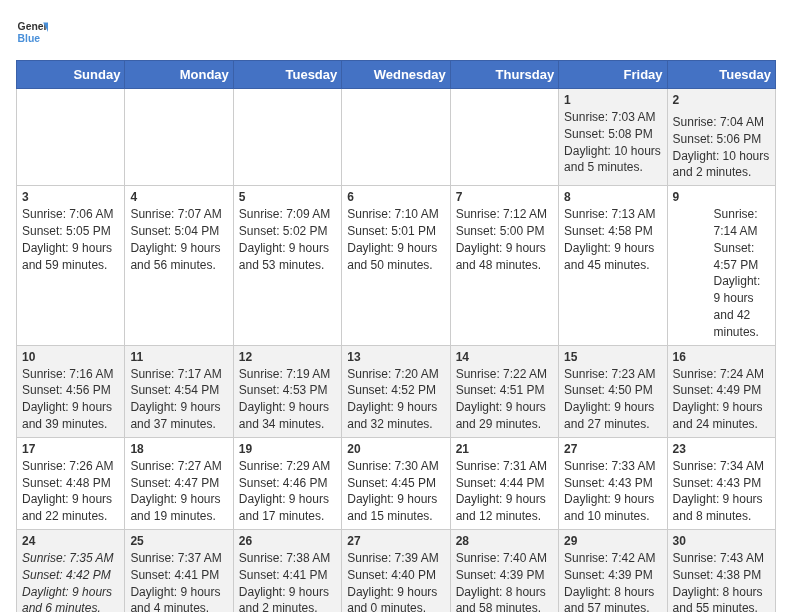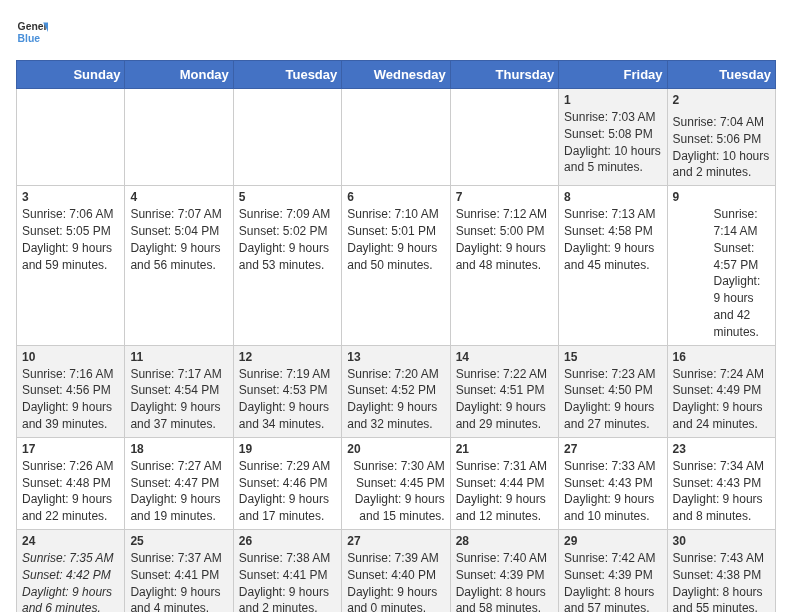--- a/index.html
+++ b/index.html
@@ -250,21 +250,21 @@
         </td>
         <td>
           <span class="day-number">19</span>
           <div class="day-info" style="white-space: pre-line;">Sunrise: 7:29 AM
 Sunset: 4:46 PM
 Daylight: 9 hours
 and 17 minutes.</div>
         </td>
         <td>
           <span class="day-number">20</span>
-          <div class="day-info" style="white-space: pre-line; text-align: right;">Sunrise: 7:30 AM
+          <div class="day-info" style="white-space: pre-line;">Sunrise: 7:30 AM
 Sunset: 4:45 PM
 Daylight: 9 hours
 and 15 minutes.</div>
         </td>
         <td>
           <span class="day-number">21</span>
           <div class="day-info" style="white-space: pre-line;">Sunrise: 7:31 AM
 Sunset: 4:44 PM
 Daylight: 9 hours
 and 12 minutes.</div>

